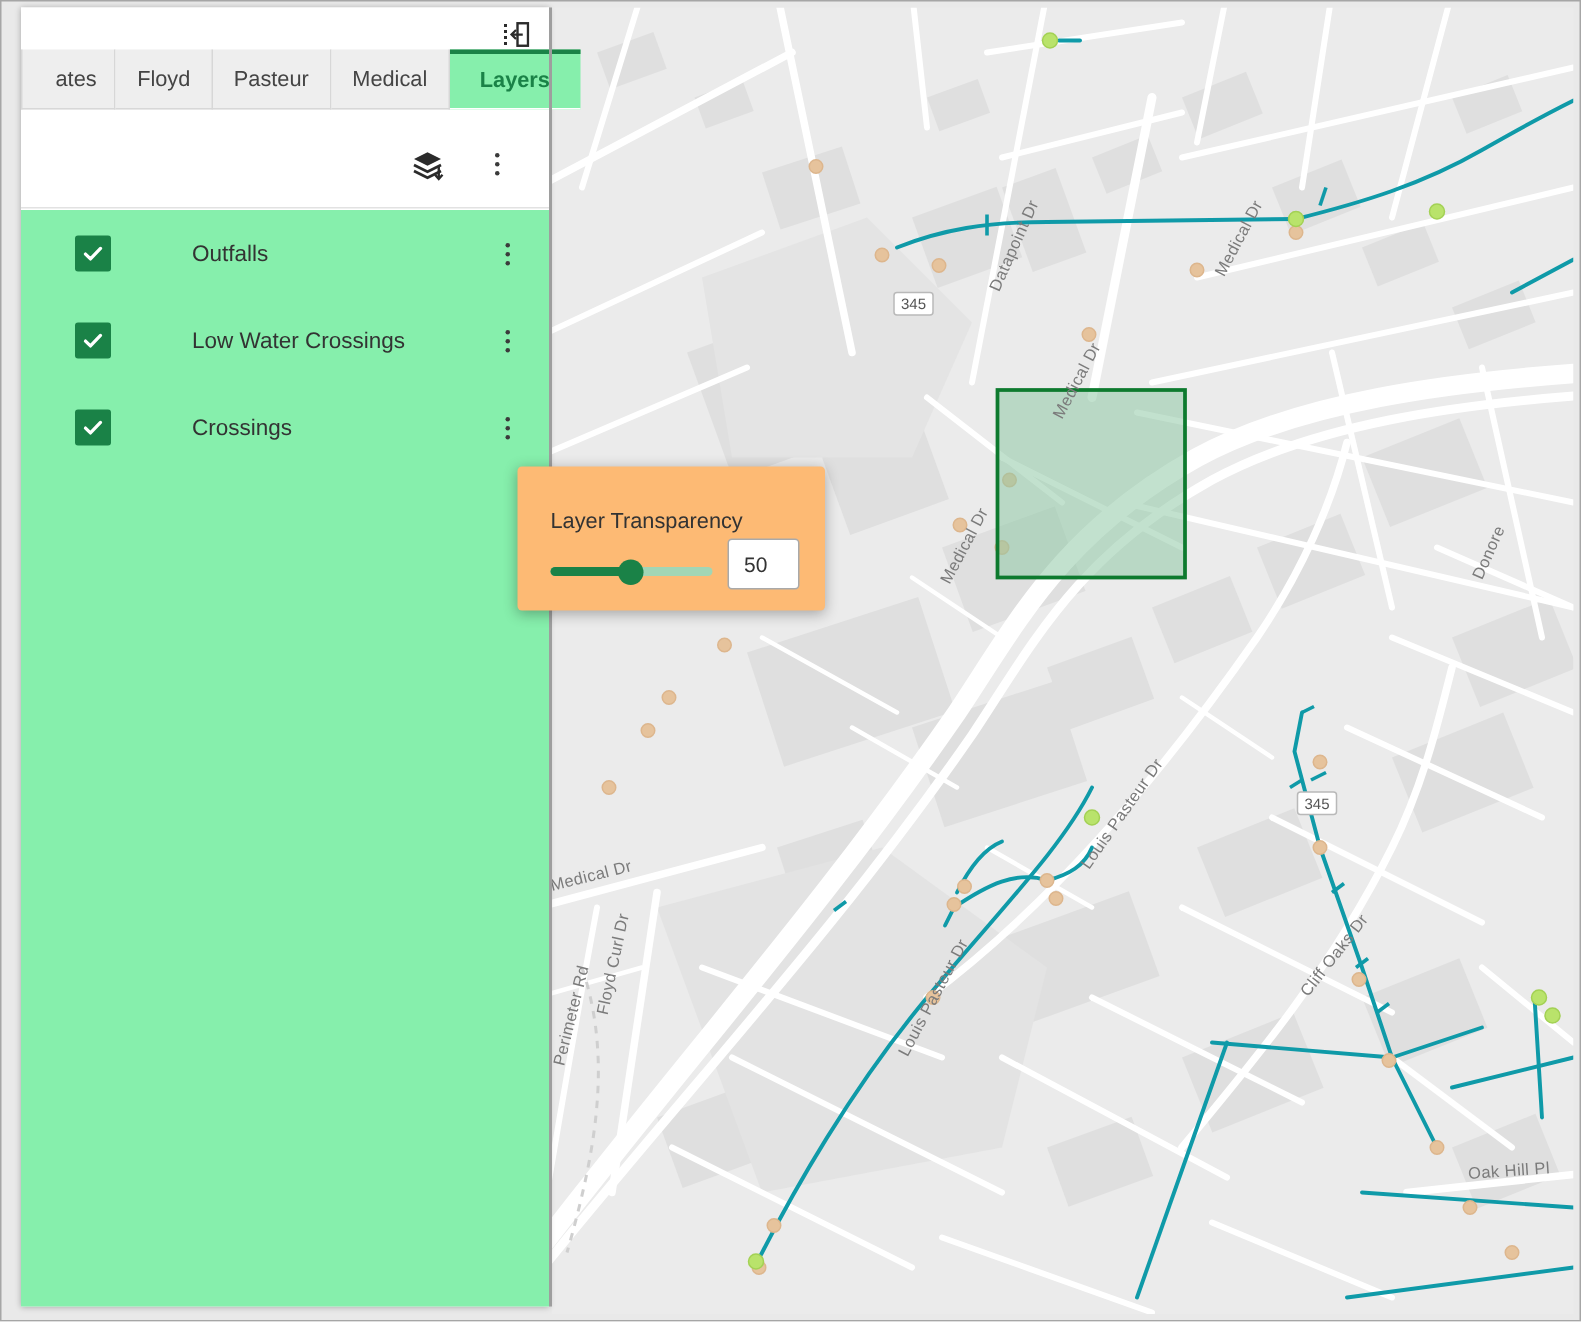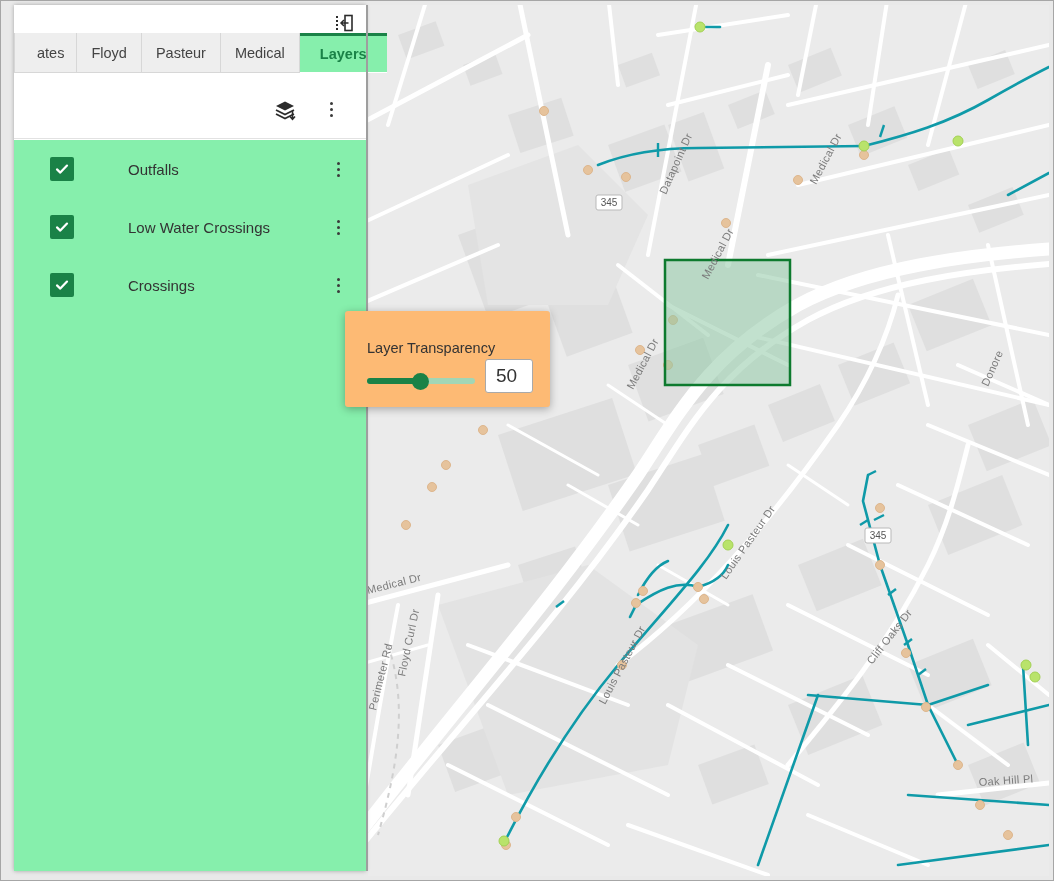--- a/index.html
+++ b/index.html
@@ -146,21 +146,21 @@
   }
   .tp-slider{
     position:absolute;left:22px;top:62px;width:108px;height:16px;cursor:pointer;
   }
   .tp-track-bg{position:absolute;left:0;top:5px;width:108px;height:6px;border-radius:3px;background:#a2d6b5;}
   .tp-track-fill{position:absolute;left:0;top:5px;width:54px;height:6px;border-radius:3px;background:#1a8247;}
   .tp-thumb{position:absolute;left:45px;top:0;width:17px;height:17px;border-radius:50%;background:#1a8247;}
   .tp-value{
     position:absolute;left:140px;top:48px;width:48px;height:34px;
     border:1px solid #a9a9a9;border-radius:3px;background:#fff;
-    font-family:"Liberation Sans",sans-serif;font-size:19px;color:#333;
+    font-family:"Liberation Sans",sans-serif;font-size:14px;color:#333;
     padding-left:10px;box-sizing:border-box;outline:none;
   }
 
   .road-label{
     font-family:"Liberation Sans",sans-serif;font-size:11px;fill:#7b7b7b;letter-spacing:.3px;
   }
   .shield-txt{font-family:"Liberation Sans",sans-serif;font-size:10px;fill:#555;}
 </style>
 </head>
 <body>

